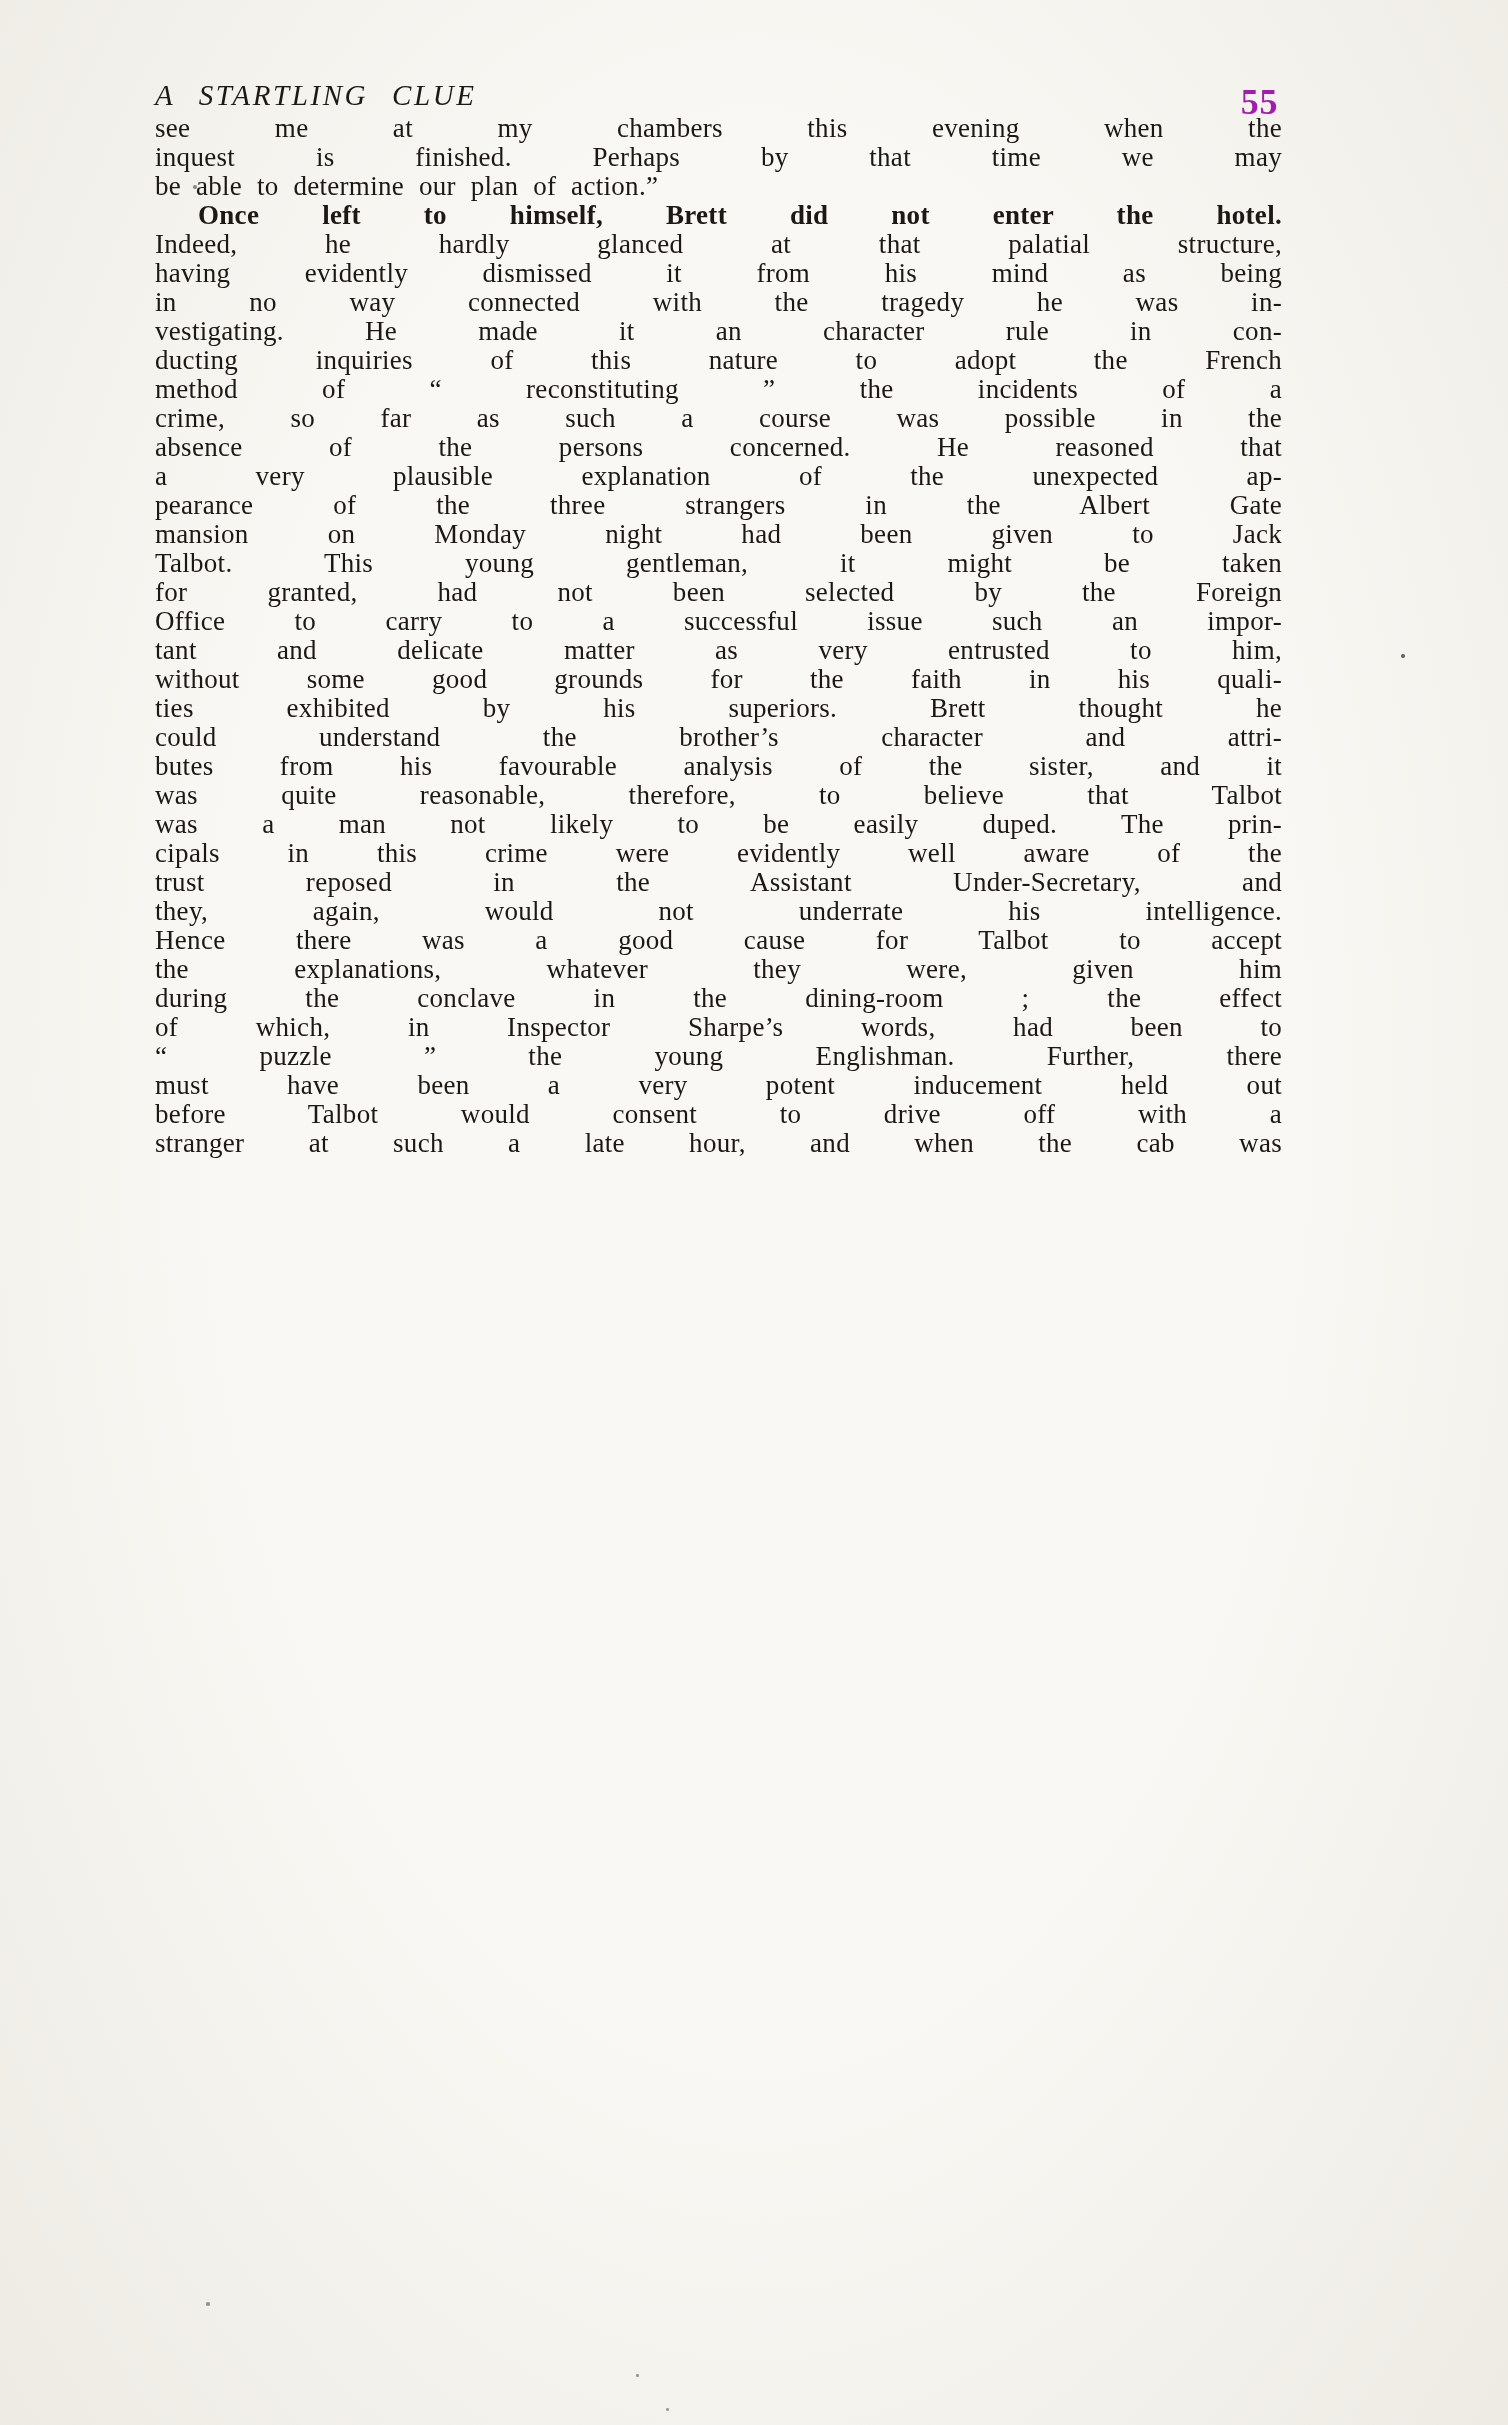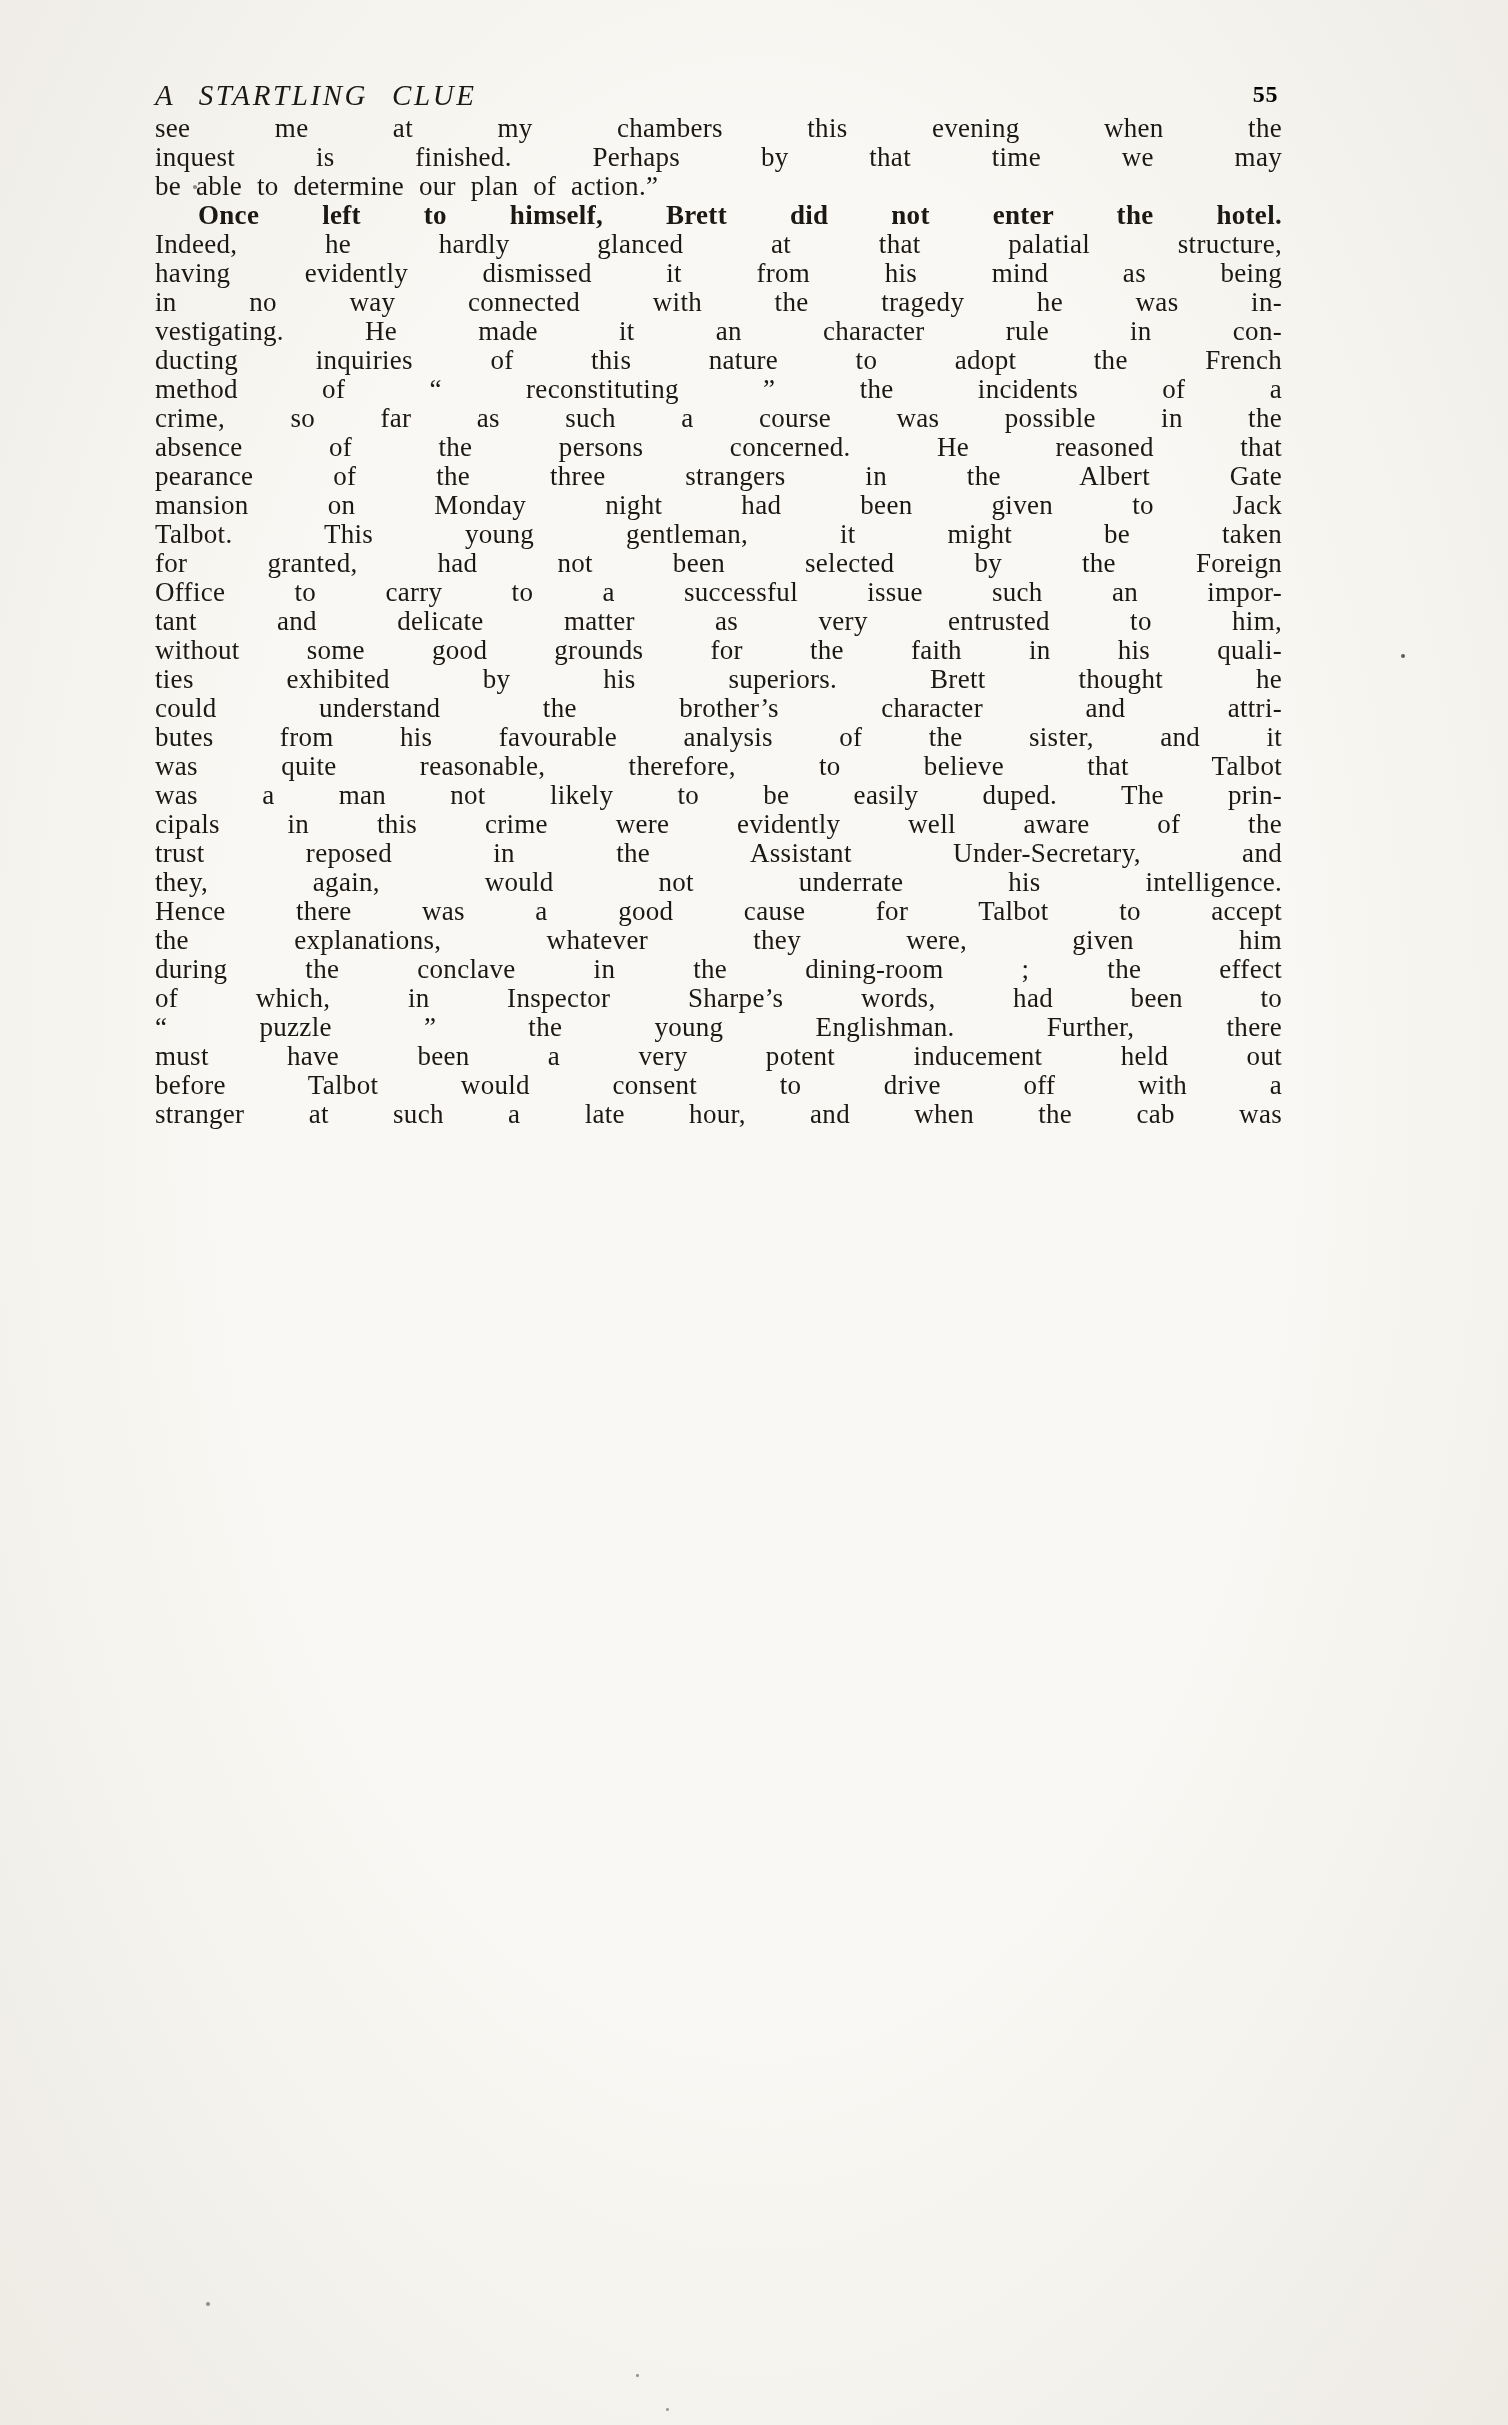--- a/index.html
+++ b/index.html
@@ -41,24 +41,24 @@
     font-style: italic;
     font-size: 29px;
     letter-spacing: 2.6px;
     word-spacing: 14px;
     color: #1d1914;
   }
   .head-pagenum {
     position: absolute;
     right: 3.5px;
     top: 1.7px;
-    font-size: 24px;
+    font-size: 36px;
     font-weight: bold;
     letter-spacing: 0.9px;
-    color: #000000;
+    color: #a21caf;
     margin-left: 17px;
   }
   .text-block {
     position: absolute;
     top: 114px;
     left: 155px;
     width: 1127px;
     font-size: 27px;
     line-height: 29px;
     letter-spacing: 0.3px;
@@ -111,20 +111,21 @@
     <div class="line para-end">be able to determine our plan of action.”</div>
     <div class="line indent">Once left to himself, Brett did not enter the hotel.</div>
     <div class="line">Indeed, he hardly glanced at that palatial structure,</div>
     <div class="line">having evidently dismissed it from his mind as being</div>
     <div class="line">in no way connected with the tragedy he was in-</div>
     <div class="line">vestigating. He made it an character rule in con-</div>
     <div class="line">ducting inquiries of this nature to adopt the French</div>
     <div class="line">method of “ reconstituting ” the incidents of a</div>
     <div class="line">crime, so far as such a course was possible in the</div>
     <div class="line">absence of the persons concerned. He reasoned that</div>
+    <div class="line">a very plausible explanation of the unexpected ap-</div>
     <div class="line">pearance of the three strangers in the Albert Gate</div>
     <div class="line">mansion on Monday night had been given to Jack</div>
     <div class="line">Talbot. This young gentleman, it might be taken</div>
     <div class="line">for granted, had not been selected by the Foreign</div>
     <div class="line">Office to carry to a successful issue such an impor-</div>
     <div class="line">tant and delicate matter as very entrusted to him,</div>
     <div class="line">without some good grounds for the faith in his quali-</div>
     <div class="line">ties exhibited by his superiors. Brett thought he</div>
     <div class="line">could understand the brother’s character and attri-</div>
     <div class="line">butes from his favourable analysis of the sister, and it</div>

